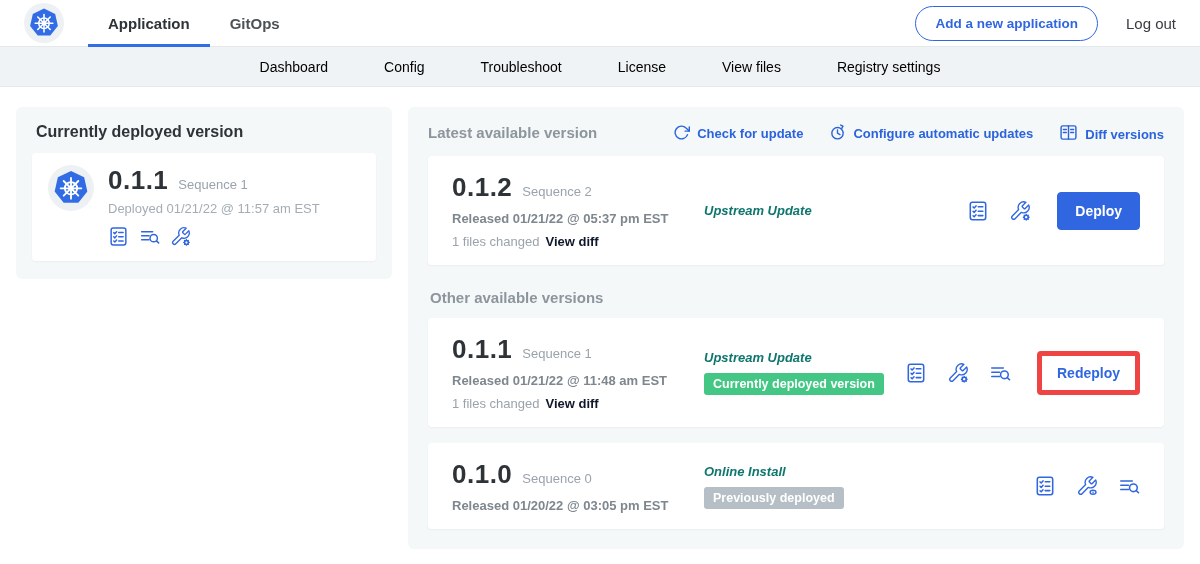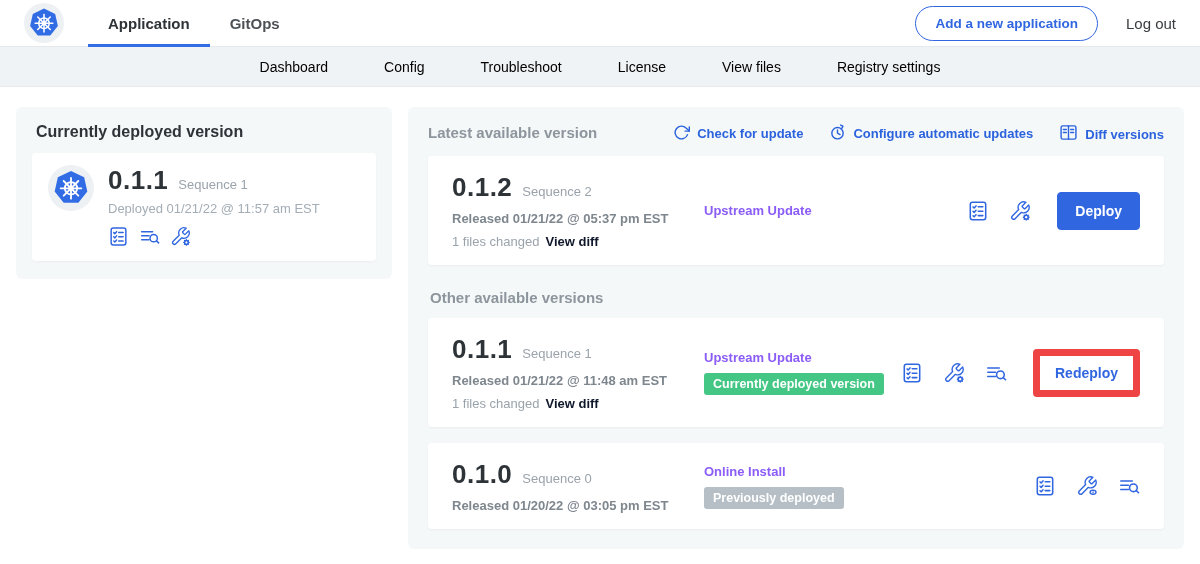--- a/index.html
+++ b/index.html
@@ -60,31 +60,31 @@
   .head-action .icon svg { width:17px; height:17px; }
   .head-action span.lbl { font-size:13px; font-weight:700; color:#2b63dd; }
 
   .version-card { background:#fff; border-radius:4px; padding:16px 24px;
     display:flex; align-items:center; box-shadow:0 1px 2px rgba(50,60,70,.05); }
   .version-card .col-left { width:252px; flex:0 0 auto; }
   .released { font-size:13px; font-weight:600; color:#7e868e; margin-top:8px; }
   .files-line { margin-top:8px; font-size:13px; color:#9aa3ab; }
   .view-diff { color:#0f172a; font-weight:700; margin-left:6px; cursor:pointer; }
   .col-mid { flex:1; padding-right:10px; }
-  .source { font-size:13px; font-weight:600; color:#8b5cf6; }
+  .source { font-size:13px; font-weight:600; color:#0f766e;font-style:italic; }
   .badge { display:inline-block; margin-top:8px; color:#fff; font-size:12.5px;
     font-weight:700; padding:4px 9px; border-radius:3px; }
   .badge-green { background:#44c785; }
   .badge-gray  { background:#b5bfc5; }
   .col-right { display:flex; align-items:center; gap:20px; flex:0 0 auto; }
   .col-right .icon svg { width:22px; height:22px; }
   .btn { font-family:inherit; font-size:14px; font-weight:700; border-radius:4px;
     cursor:pointer; margin-left:6px; }
   .btn-primary { background:#3066e0; color:#fff; border:1px solid #3066e0; padding:10px 17px; }
-  .btn-outline { background:#fff; color:#3066e0; border:7px solid #ef4444; padding:9px 15px; }
+  .btn-outline { background:#fff; color:#3066e0; border:5px solid #ef4444; padding:9px 15px; }
   .other-title { font-size:15px; font-weight:600; color:#8d959d; margin:24px 0 0 2px; }
   .mt14 { margin-top:14px; } .mt12 { margin-top:12px; } .mt16 { margin-top:16px; }
   svg.defs { position:absolute; width:0; height:0; }
 </style>
 </head>
 <body>
 
 <svg class="defs" xmlns="http://www.w3.org/2000/svg">
   <defs>
     <symbol id="i-k8s" viewBox="0 0 24 24">

